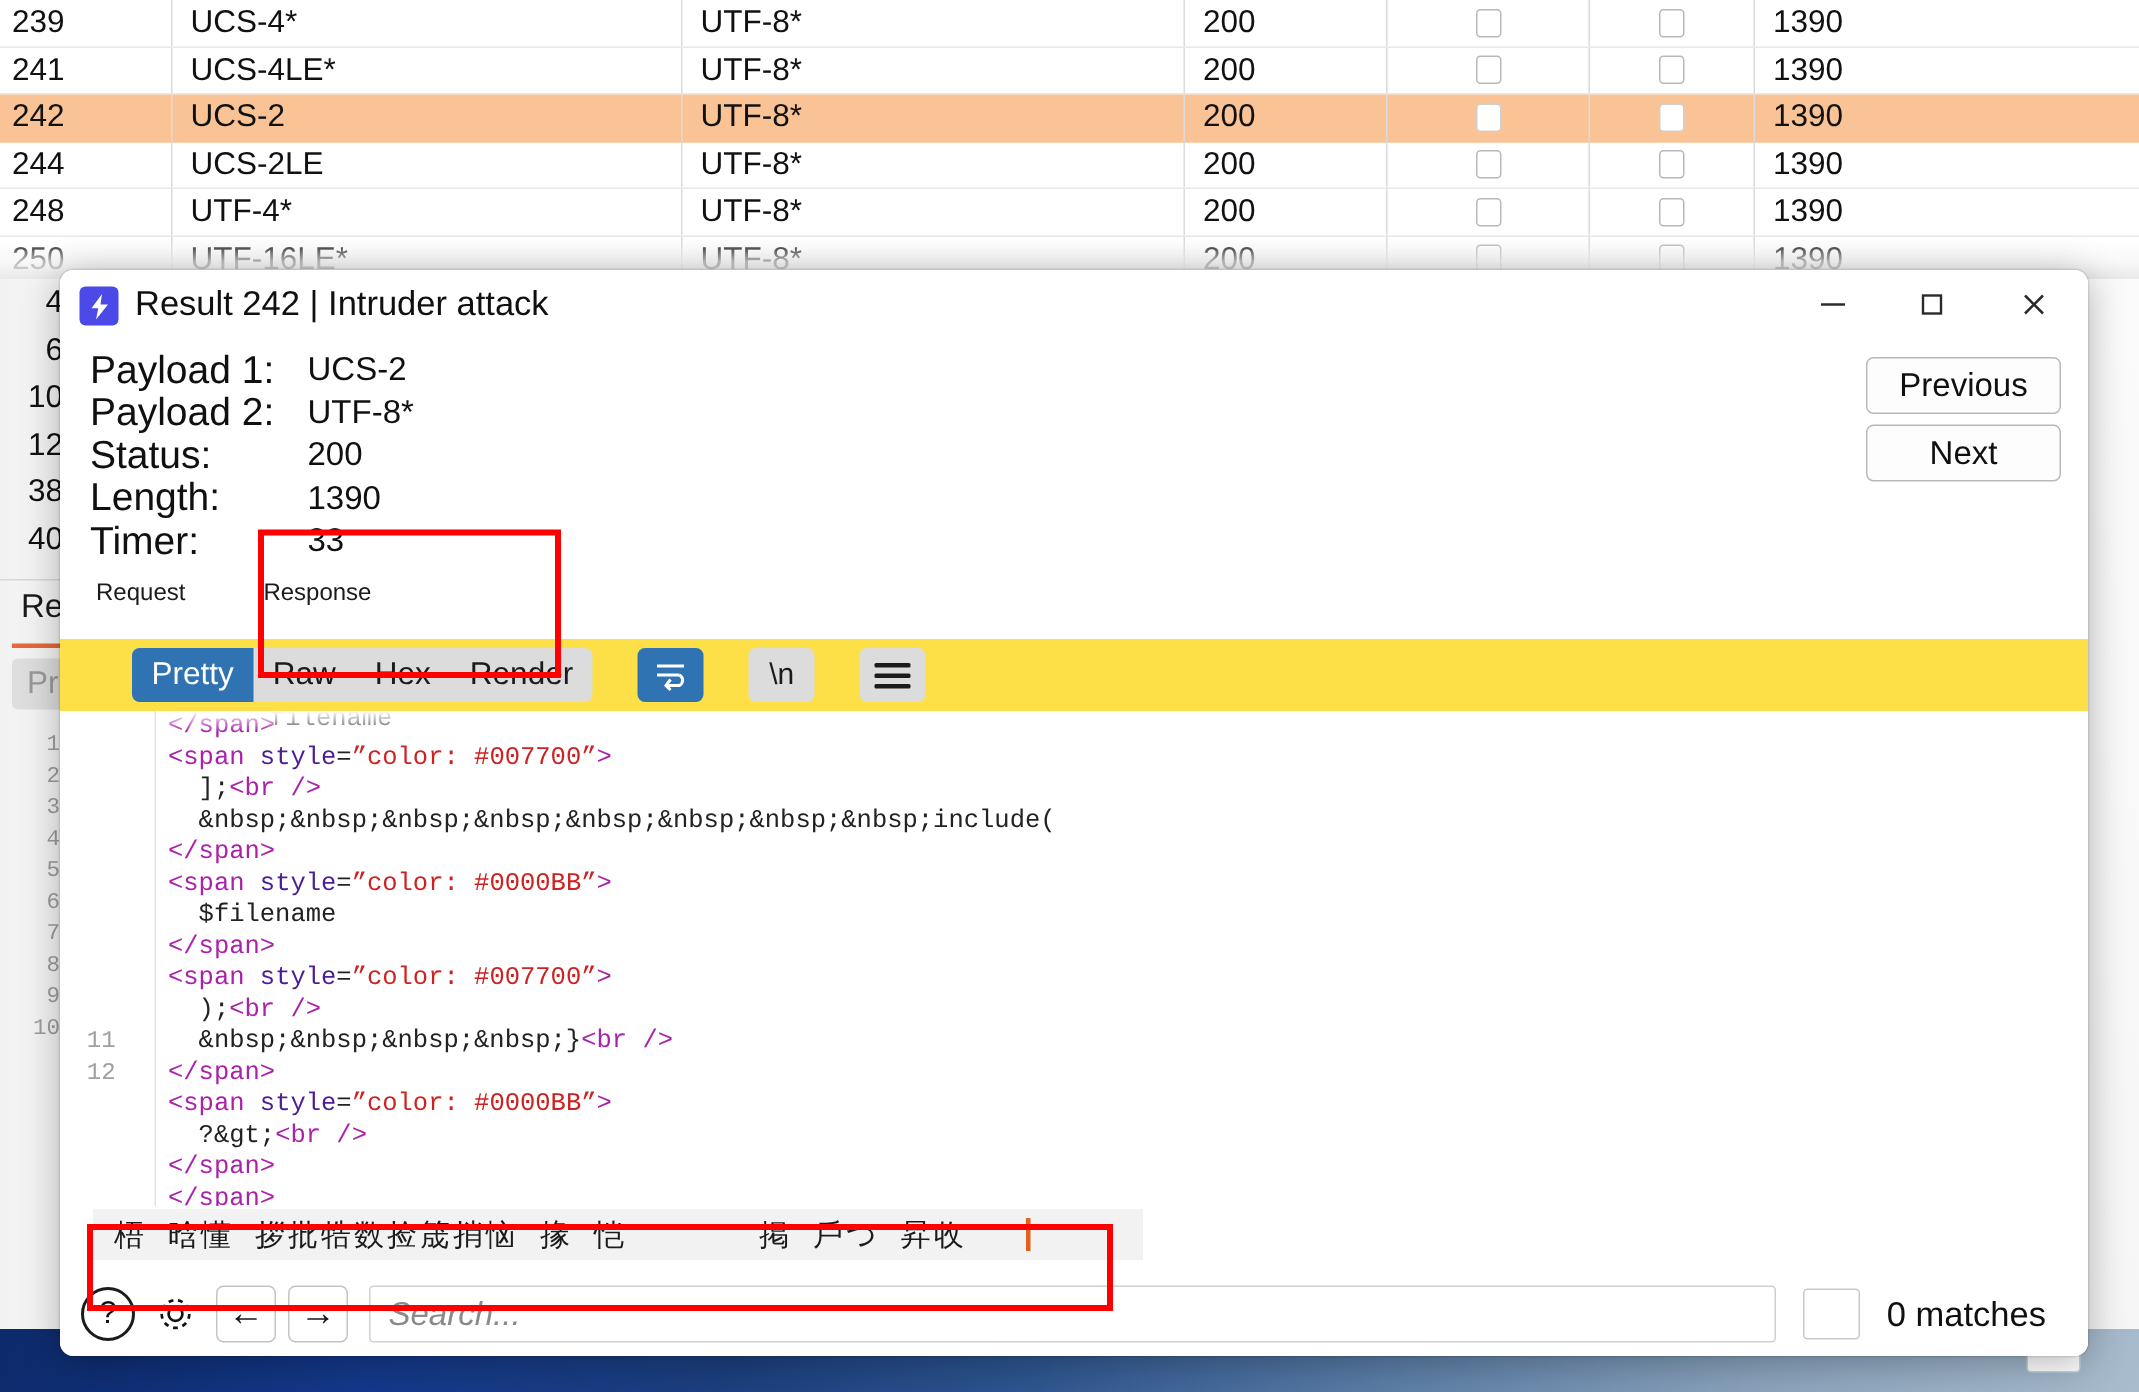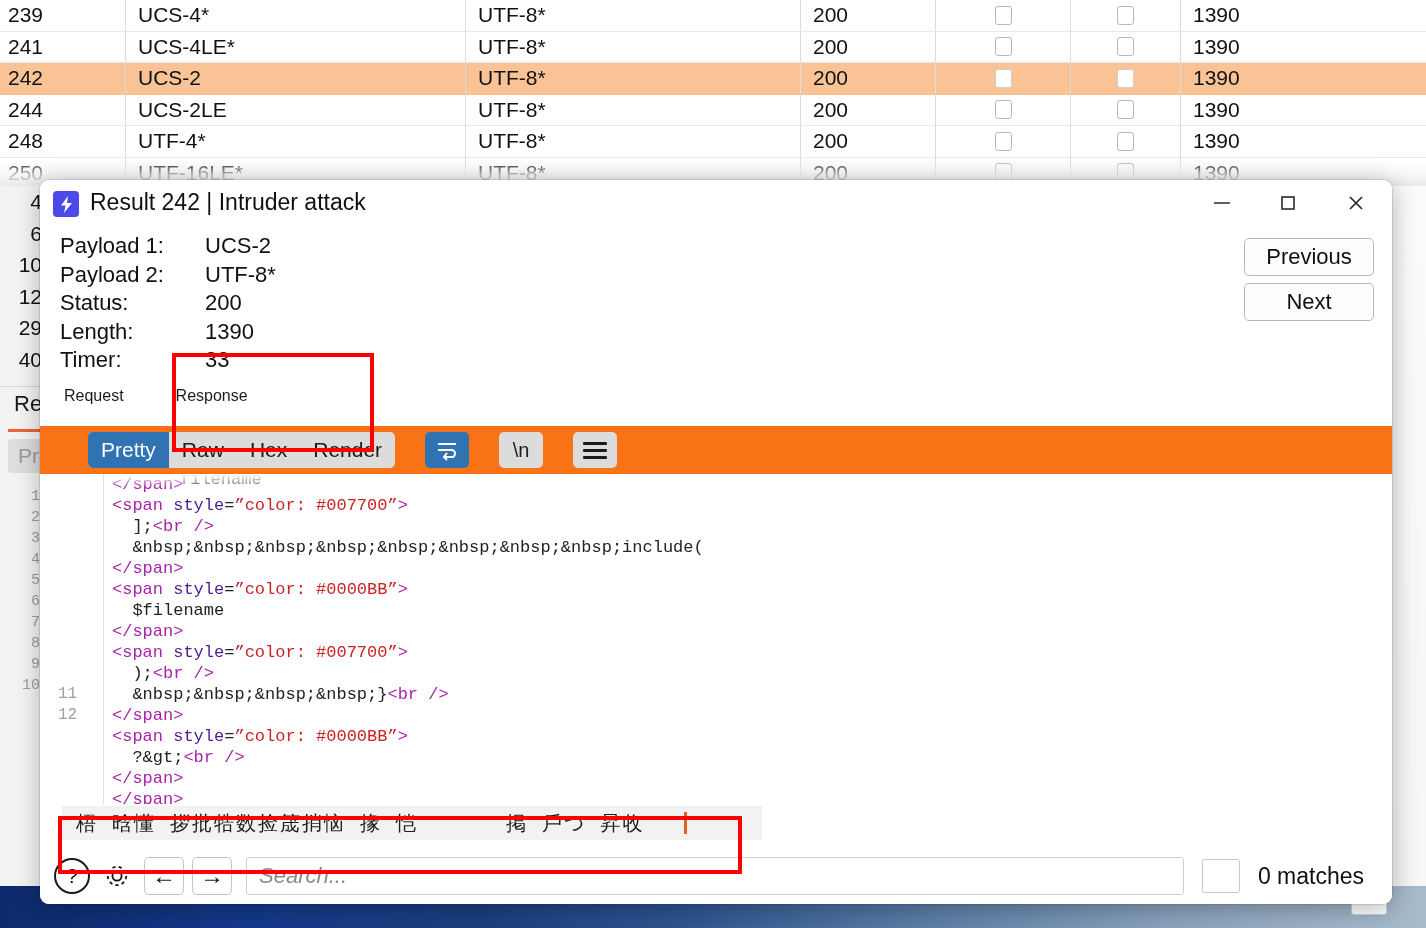--- a/index.html
+++ b/index.html
@@ -16,21 +16,21 @@
     position: absolute; left: 0; top: 0; width: 1426px; height: 186px;
     background: #ffffff;
   }
   .bg-row {
     position: relative; height: 31.5px; width: 100%;
     border-bottom: 1px solid #e8e8e8;
     display: flex; align-items: center;
   }
   .bg-row.sel { background: #f9c396; border-bottom-color: #f9c396; }
   .cell { font-size: 21px; color: #111; }
-  .c-id   { width: 126px; padding-left: 8px; border-right: 1px solid #dcdcdc; height: 100%; display:flex; align-items:center;}
+  .c-id   { width: 115px; padding-left: 8px; border-right: 1px solid #dcdcdc; height: 100%; display:flex; align-items:center;}
   .c-p1   { width: 340px; padding-left: 12px; border-right: 1px solid #dcdcdc; height: 100%; display:flex; align-items:center;}
   .c-p2   { width: 335px; padding-left: 12px; border-right: 1px solid #dcdcdc; height: 100%; display:flex; align-items:center;}
   .c-st   { width: 135px; padding-left: 12px; border-right: 1px solid #dcdcdc; height: 100%; display:flex; align-items:center;}
   .c-cb1  { width: 135px; border-right: 1px solid #dcdcdc; height: 100%; display:flex; align-items:center; justify-content:center;}
   .c-cb2  { width: 110px; border-right: 1px solid #dcdcdc; height: 100%; display:flex; align-items:center; justify-content:center;}
   .c-len  { width: 200px; padding-left: 12px; height: 100%; display:flex; align-items:center;}
   .cbx { width: 17px; height: 19px; border: 1.5px solid #b8b8b8; border-radius: 3px; background: #fff; }
   .bg-row.sel .cbx { border-color: #cfcfcf; }
 
   
@@ -102,40 +102,40 @@
     position:absolute; top:0; width: 64px; height: 45px;
     display:flex; align-items:center; justify-content:center; color:#2b2b2b;
   }
   .win-min { right: 138px; }
   .win-max { right: 72px; }
   .win-close { right: 4px; }
 
   
   .meta { position:absolute; left: 20px; top: 52px; }
   .meta-row { display:flex; height: 28.5px; align-items:center; }
-  .meta-label { width: 145px; font-size: 22px; color: #101010; }
+  .meta-label { width: 145px; font-size: 26px; color: #101010; }
   .meta-value { font-size: 22px; color: #101010; }
 
   
   .nav-btn {
     position:absolute; right: 18px; width: 130px; height: 38px;
     border: 1px solid #b9b9b9; border-radius: 5px; background:#fdfdfd;
     font-size: 22px; color:#101010; display:flex; align-items:center; justify-content:center;
   }
   .nav-prev { top: 58px; }
   .nav-next { top: 103px; }
 
   
   .tabs { position:absolute; left: 20px; top: 205px; display:flex; gap: 44px; }
   .tab { font-size: 16px; color:#1b1b1b; padding: 2px 4px; }
 
   
   .toolbar {
     position:absolute; left: 0; top: 246px; width:100%; height: 48px;
-    background:#f97316; display:flex; align-items:center; padding-left: 48px; gap: 20px;
+    background:#fde047; display:flex; align-items:center; padding-left: 48px; gap: 20px;
   }
   .seg {
     display:flex; height: 36px; background:#dcdcdc; border-radius: 5px; overflow:hidden;
   }
   .seg-item {
     display:flex; align-items:center; padding: 0 13px; font-size:21px; color:#1b1b1b;
   }
   .seg-item.active { background:#3073b2; color:#fff; }
   .tb-btn {
     height:36px; min-width: 44px; padding: 0 10px; border-radius:5px; background:#dcdcdc;
@@ -292,21 +292,21 @@
   </div>
   <div class="bg-fade"></div>
 
   <div class="bg-left">
     <div class="bg-left-divider"></div>
     <div class="bg-left-ids">
       <div>4</div>
       <div>6</div>
       <div>10</div>
       <div>12</div>
-      <div>29</div>
+      <div>38</div>
       <div>40</div>
     </div>
     <div class="bg-left-sep"></div>
     <div class="bg-req-tab">Re</div>
     <div class="bg-req-underline"></div>
     <div class="bg-pretty">Pr</div>
     <div class="bg-codeline-div"></div>
     <div class="bg-codenums">
       <div>1</div>
       <div>2</div>

